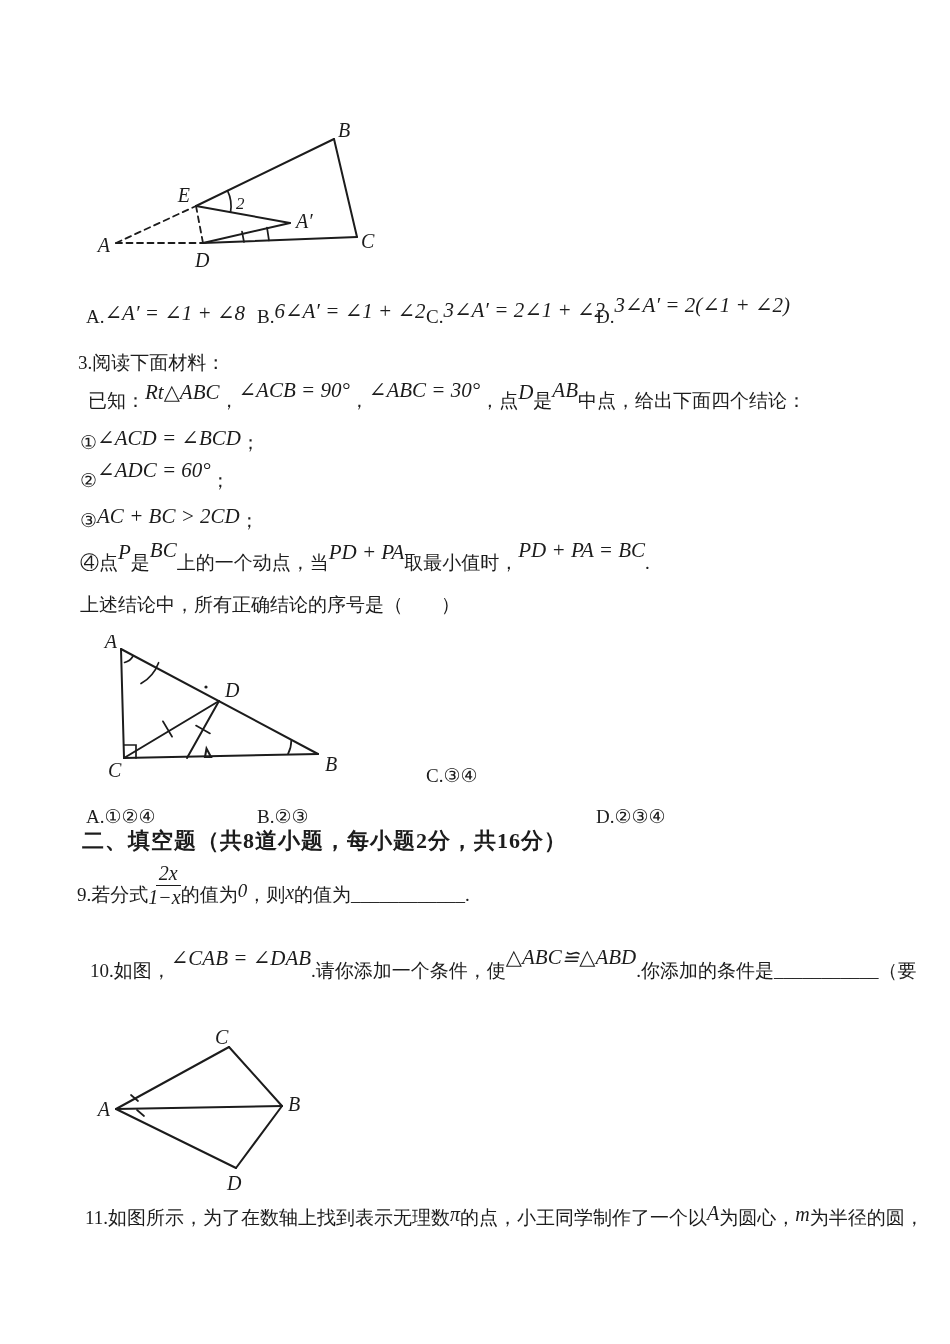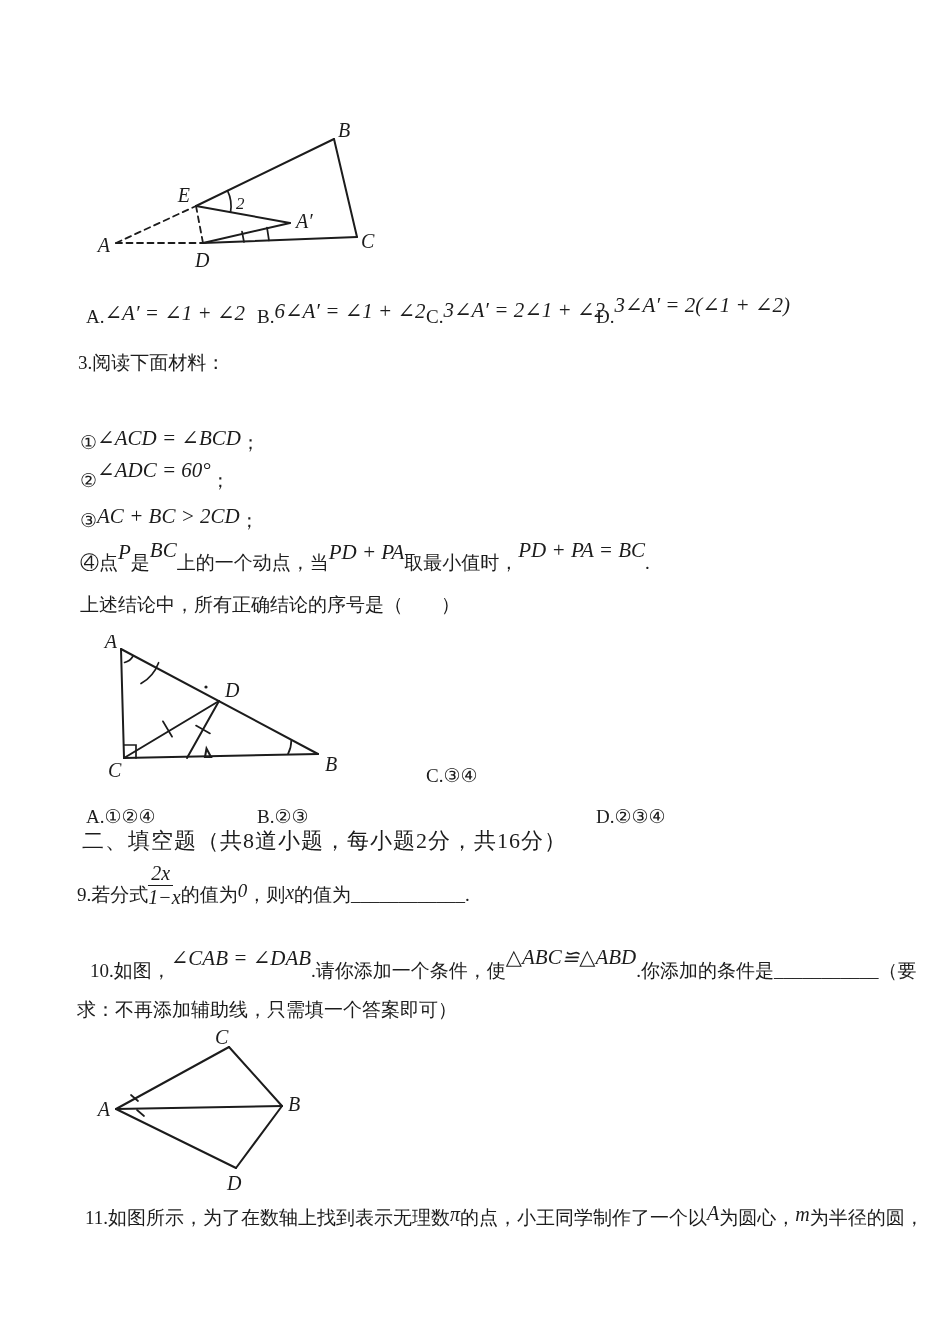--- a/index.html
+++ b/index.html
@@ -1,28 +1,28 @@
 <!DOCTYPE html>
 <html><head>
 <meta charset="utf-8">
 <style>
   html,body{margin:0;padding:0;background:#ffffff;}
   .page{position:relative;width:950px;height:1344px;background:#ffffff;overflow:hidden;
         font-family:"Liberation Serif","DejaVu Serif",serif;color:#1c1c1c;}
   .line{position:absolute;white-space:nowrap;font-size:19px;line-height:1;color:#1c1c1c;}
   .m{font-style:italic;font-size:21px;position:relative;display:inline-block;
      font-family:"Liberation Serif","DejaVu Serif",serif;}
-  .sec{font-size:22px;font-weight:400;letter-spacing:1px;}
+  .sec{font-size:22px;font-weight:700;letter-spacing:1px;}
   .fig{position:absolute;}
   .fig line,.fig path{stroke:#1c1c1c;stroke-width:2;fill:none;stroke-linecap:round;}
   .fig .dash{stroke-dasharray:6 4.5;stroke-width:1.8;}
   .fig .thin{stroke-width:1.7;}
   .fig text{font:italic 20px "Liberation Serif","DejaVu Serif",serif;fill:#1c1c1c;}
   .fig .small{font-size:17px;}
-  .frac{display:inline-flex;flex-direction:column;align-items:flex-start;font-style:italic;
+  .frac{display:inline-flex;flex-direction:column;align-items:flex-end;font-style:italic;
         font-size:20px;line-height:1.12;position:relative;top:-9px;}
   .fnum{border-bottom:1.8px solid #1c1c1c;padding:0 3px;}
   .q9row{display:flex;align-items:center;height:40px;}
 </style>
 </head>
 <body>
 
 <div class="page">
 
   <svg class="fig" style="left:90px;top:115px" width="300" height="160" viewBox="90 115 300 160">
@@ -41,27 +41,30 @@
     </g>
     <text x="110" y="252" text-anchor="end">A</text>
     <text x="338" y="137">B</text>
     <text x="361" y="248">C</text>
     <text x="195" y="267">D</text>
     <text x="190" y="202" text-anchor="end">E</text>
     <text x="296" y="228">A′</text>
     <text x="236" y="209" class="small">2</text>
   </svg>
 
-  <div class="line" style="left:86px;top:306px"><span>A.</span><span class="m" style="top:-3px">∠A′ = ∠1 + ∠2</span></div>
+  <div class="line" style="left:86px;top:306px"><span>A.</span><span class="m" style="top:-3px">∠A′ = ∠1 + ∠8</span></div>
   <div class="line" style="left:257px;top:306px"><span>B.</span><span class="m" style="top:-5px">6∠A′ = ∠1 + ∠2</span></div>
   <div class="line" style="left:426px;top:306px"><span>C.</span><span class="m" style="top:-6px">3∠A′ = 2∠1 + ∠2</span></div>
   <div class="line" style="left:596px;top:306px"><span>D.</span><span class="m" style="top:-11px">3∠A′ = 2(∠1 + ∠2)</span></div>
 
   <div class="line" style="left:78px;top:353px">3.阅读下面材料：</div>
 
+  <div class="line" style="left:88px;top:390px">
+    <span>已知：</span><span class="m" style="top:-8px">Rt△ABC</span><span>，</span><span class="m" style="top:-10px">∠ACB = 90°</span><span>，</span><span class="m" style="top:-10px">∠ABC = 30°</span><span>，点</span><span class="m" style="top:-8px">D</span><span>是</span><span class="m" style="top:-10px">AB</span><span>中点，给出下面四个结论：</span>
+  </div>
 
   <div class="line" style="left:80px;top:432px">
     <span>①</span><span class="m" style="top:-4px">∠ACD = ∠BCD</span><span>；</span>
   </div>
   <div class="line" style="left:80px;top:470px">
     <span>②</span><span class="m" style="top:-10px">∠ADC = 60°</span><span>；</span>
   </div>
   <div class="line" style="left:80px;top:510px">
     <span>③</span><span class="m" style="top:-4px">AC + BC &gt; 2CD</span><span>；</span>
   </div>
@@ -111,21 +114,20 @@
       <span>，则</span>
       <span class="m" style="top:-2px;font-size:20px">x</span>
       <span>的值为</span>
       <span>____________</span>
       <span>.</span>
   </div>
 
   <div class="line" style="left:90px;top:960px">
     <span>10.如图，</span><span class="m" style="top:-12px">∠CAB = ∠DAB</span><span>.请你添加一个条件，使</span><span class="m" style="top:-13px">△ABC≌△ABD</span><span>.你添加的条件是</span><span>___________</span><span>（要</span>
   </div>
-  <div class="line" style="left:77px;top:1000px">求：不再添加辅助线，只需填一个答案即可）</div>
 
   <svg class="fig" style="left:90px;top:1028px" width="225" height="170" viewBox="90 1028 225 170">
     <g>
       <line x1="116" y1="1109" x2="229" y2="1047"></line>
       <line x1="229" y1="1047" x2="282" y2="1106"></line>
       <line x1="116" y1="1109" x2="282" y2="1106"></line>
       <line x1="116" y1="1109" x2="236" y2="1168"></line>
       <line x1="236" y1="1168" x2="282" y2="1106"></line>
       <line class="thin" x1="131" y1="1095" x2="138" y2="1101"></line>
       <line class="thin" x1="137" y1="1110" x2="144" y2="1116"></line>

